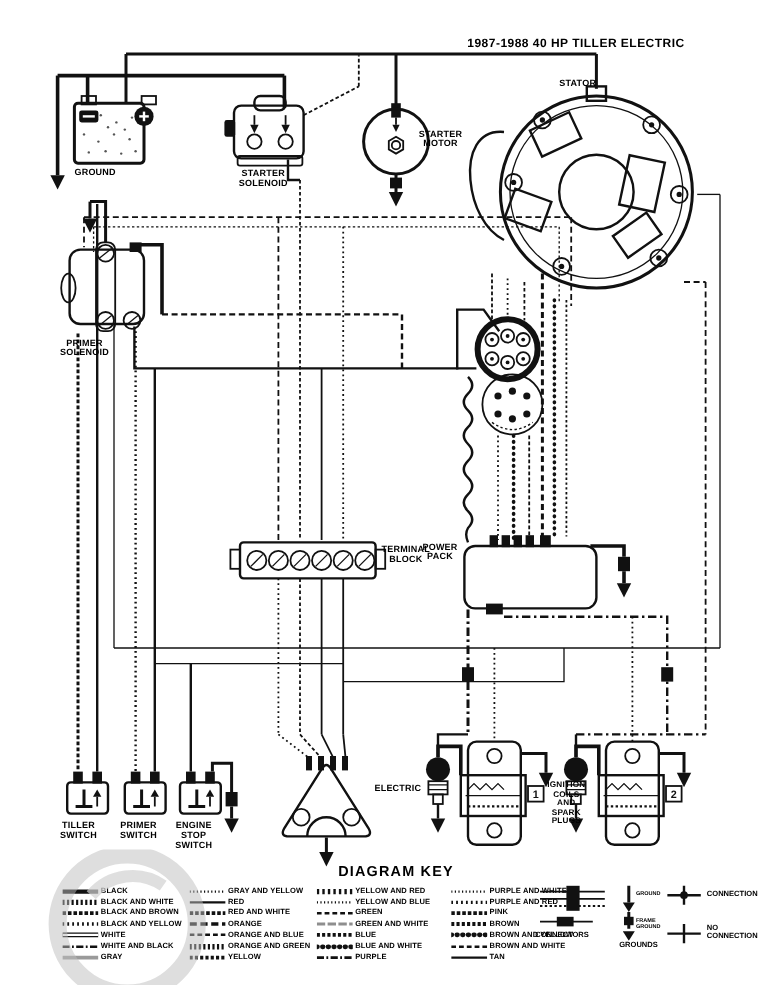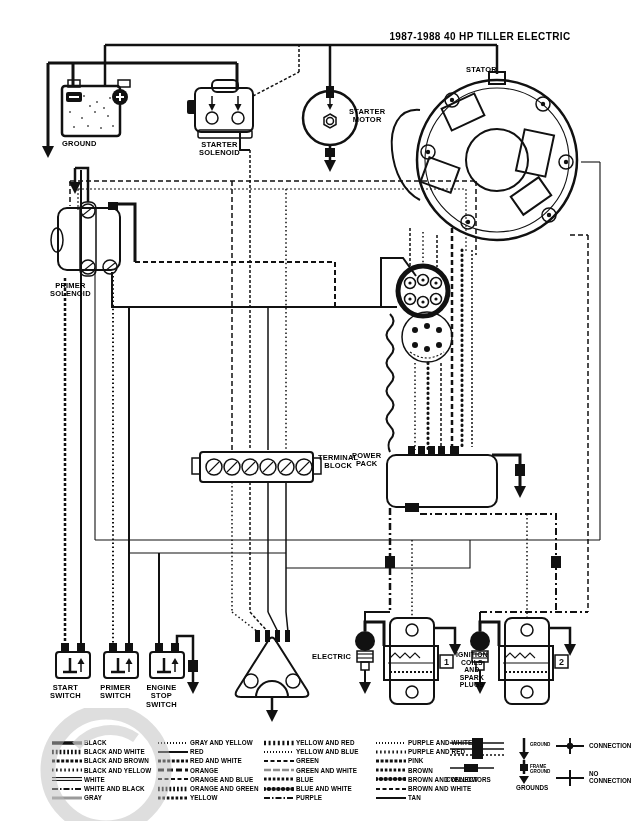--- a/index.html
+++ b/index.html
@@ -392,33 +392,34 @@
 <div class="lbl" style="left:349px;top:108px">STARTER
 MOTOR</div>
 <div class="lbl" style="left:466px;top:66px">STATOR</div>
 <div class="lbl" style="left:50px;top:282px">PRIMER
 SOLENOID</div>
 <div class="lbl" style="left:318px;top:454px">TERMINAL
 BLOCK</div>
 <div class="lbl" style="left:352px;top:452px">POWER
 PACK</div>
 <div class="lbl" style="left:312px;top:653px">ELECTRIC</div>
-<div class="lbl" style="left:50px;top:684px">START
+<div class="lbl" style="left:50px;top:684px">TILLER
 SWITCH</div>
 <div class="lbl" style="left:100px;top:684px">PRIMER
 SWITCH</div>
 <div class="lbl" style="left:146px;top:684px">ENGINE
 STOP
 SWITCH</div>
 <div class="lbl" style="left:456px;top:651px;font-size:6.8px">IGNITION
 COILS
 AND
 SPARK
 PLUGS</div>
 
+<div id="keytitle">DIAGRAM KEY</div>
 <div id="keycols">
       <div class="keycol" style="left: 52px;">
         <div class="keyrow">
           <svg width="30" height="8">
             <line x1="0" y1="4" x2="30" y2="4" stroke="#111" stroke-width="3.5"></line>
           </svg>
           <span class="keylabel">BLACK</span>
         </div>
         <div class="keyrow">
           <svg width="30" height="8">

